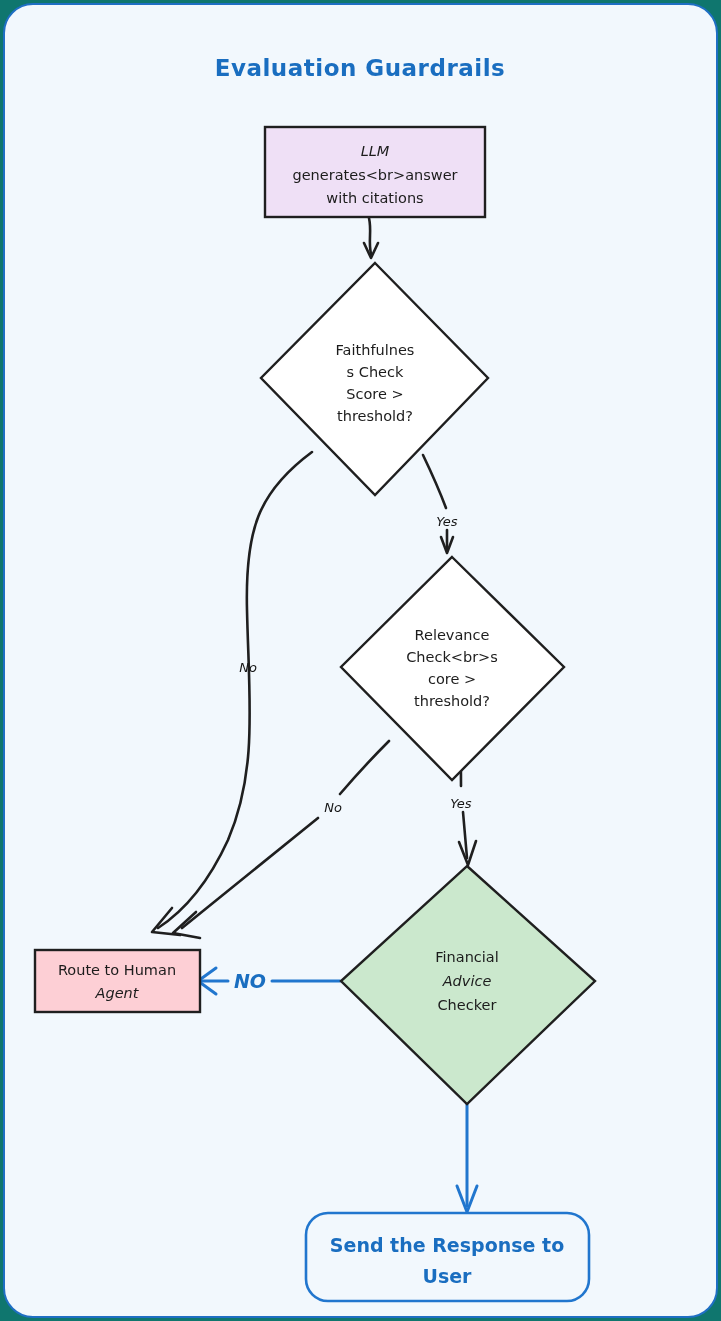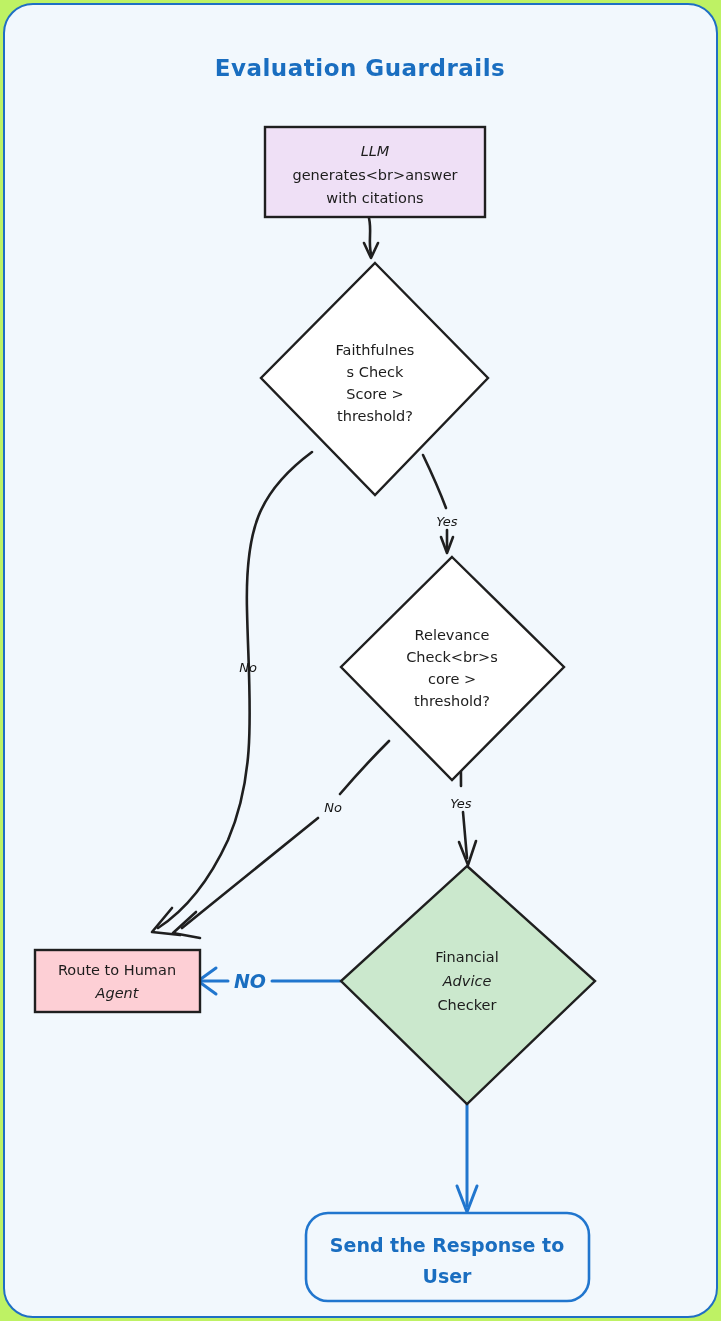--- a/index.html
+++ b/index.html
@@ -7,21 +7,21 @@
     padding: 0;
     background: #ffffff;
   }
   body {
     font-family: "DejaVu Sans", sans-serif;
   }
   #canvas {
     position: relative;
     width: 721px;
     height: 1321px;
-    background: #bef264;
+    background: #0f766e;
     box-sizing: border-box;
     overflow: hidden;
   }
   #frame {
     position: absolute;
     left: 3px;
     top: 3px;
     width: 715px;
     height: 1315px;
     box-sizing: border-box;

